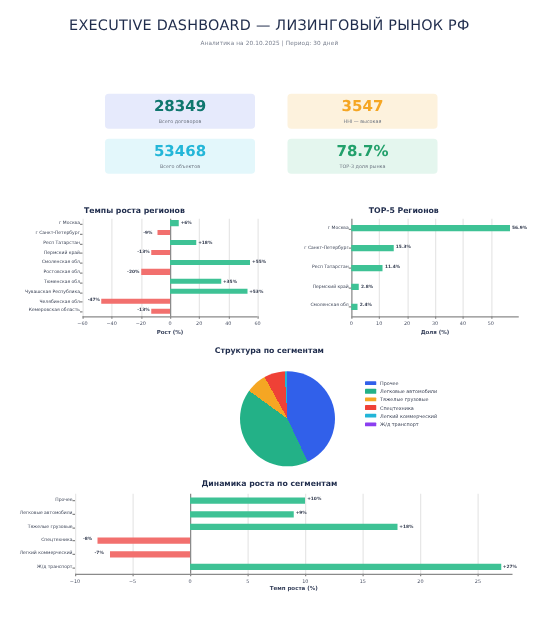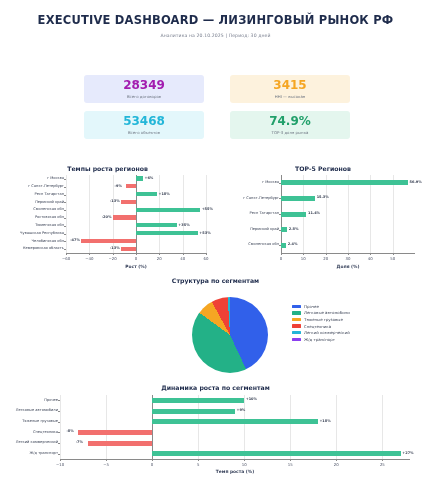--- a/index.html
+++ b/index.html
@@ -9,21 +9,21 @@
     background: #ffffff;
     font-family: "DejaVu Sans", "Liberation Sans", sans-serif;
     overflow: hidden;
   }
   .page { position: relative; width: 431px; height: 500px; background:#fff; }
 
   
   .dash-title {
     text-align: center;
     font-size: 11.5px;
-    font-weight: bold;
+    font-weight: normal;
     color: #1f2c4c;
     letter-spacing: 0.2px;
     margin: 13px 0 0 0;
   }
   .dash-sub {
     text-align: center;
     font-size: 4.6px;
     color: #7b8190;
     margin-top: 6px;
     letter-spacing: .1px;
@@ -125,35 +125,35 @@
 <body>
 
 <div class="page">
 
   <div class="dash-title">EXECUTIVE DASHBOARD — ЛИЗИНГОВЫЙ РЫНОК РФ</div>
   <div class="dash-sub">Аналитика на 20.10.2025 | Период: 30 дней</div>
 
   <div class="kpi-wrap">
     <div class="kpi-row">
       <div class="kpi-card kpi-a" style="background: rgb(230, 234, 252);">
-        <div class="kpi-val" style="color: #a21caf;">28349</div>
+        <div class="kpi-val" style="color: #0f766e;">28349</div>
         <div class="kpi-lab">Всего договоров</div>
       </div>
       <div class="kpi-card kpi-b" style="background: rgb(253, 242, 221);">
-        <div class="kpi-val" style="color: rgb(245, 166, 35);">3415</div>
+        <div class="kpi-val" style="color: rgb(245, 166, 35);">3547</div>
         <div class="kpi-lab">HHI — высокая</div>
       </div>
     </div>
     <div class="kpi-row">
       <div class="kpi-card kpi-c" style="background: rgb(227, 247, 251);">
         <div class="kpi-val" style="color: rgb(35, 182, 216);">53468</div>
         <div class="kpi-lab">Всего объектов</div>
       </div>
       <div class="kpi-card kpi-d" style="background: rgb(228, 246, 238);">
-        <div class="kpi-val" style="color: rgb(34, 160, 107);">74.9%</div>
+        <div class="kpi-val" style="color: rgb(34, 160, 107);">78.7%</div>
         <div class="kpi-lab">TOP-3 доля рынка</div>
       </div>
     </div>
   </div>
 
   <div id="regions-chart">
     <div class="chart-title" style="margin-top:2px;">Темпы роста регионов</div>
     <div class="plot" id="regions-plot" style="left:66px; top:12px; width:140px; height:78px;">
         <div class="gridline" style="left: 0px;"></div>
         <div class="gridline" style="left: 23.3333px;"></div>

